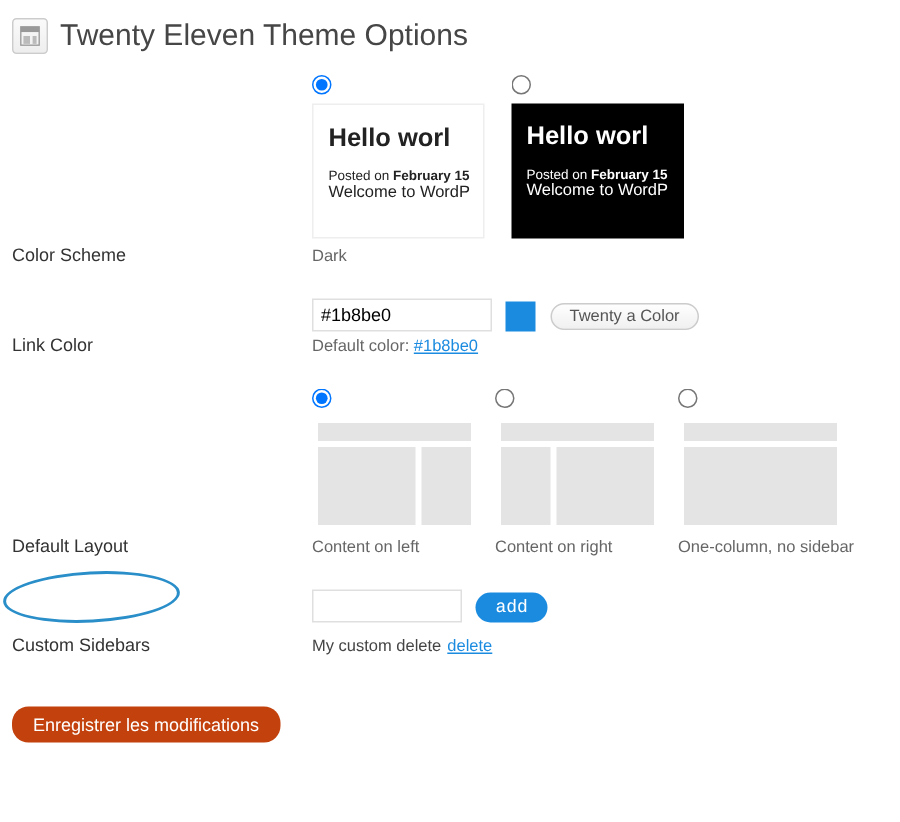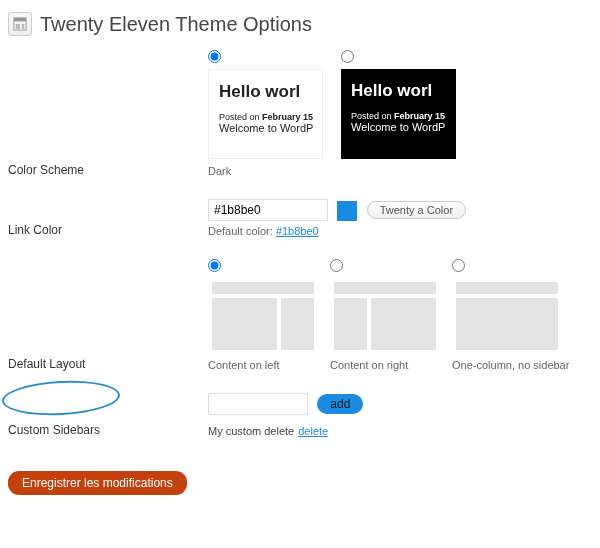--- a/index.html
+++ b/index.html
@@ -32,21 +32,21 @@
 .layout{width:110px}
 .layout input[type=radio]{margin-bottom:6px}
 .lprev{width:110px;height:75px;background:#fff;padding:4px}
 .bar{background:#e4e4e4;height:12px;margin-bottom:4px}
 .cols{display:flex;gap:4px;height:52px}
 .cbox{background:#e4e4e4}
 .layout-name{font-size:11px;color:#666;margin-top:6px;white-space:nowrap}
 .cs-wrap{position:relative;margin-top:2px}
 .circ{position:absolute;left:-6px;top:-12px;width:118px;height:34px;border:2px solid #2a8ec9;border-radius:50%;transform:rotate(-3deg);pointer-events:none}
 .cs-input{border:1px solid #dfdfdf;background:#fff;padding:3px 5px;width:100px;font-size:12px;font-family:inherit}
-.add-btn{border:none;background:#1b8be0;color:#0f172a;border-radius:11px;padding:3px 13px;font-size:12px;cursor:pointer;margin-left:6px;font-family:Liberation Sans, sans-serif}
+.add-btn{border:none;background:#1b8be0;color:#ffffff;border-radius:11px;padding:3px 13px;font-size:12px;cursor:pointer;margin-left:6px;font-family:Liberation Mono, monospace}
 .cs-list{font-size:11px;color:#444;margin-top:10px}
 .cs-list a{color:#1b8be0;text-decoration:underline;margin-left:4px}
 .save-btn{border:none;background:#c2410c;color:#fff;border-radius:11px;padding:5px 14px;font-size:12px;cursor:pointer;margin-top:12px;font-family:inherit}
 </style>
 </head>
 <body>
 
 <div class="wrap">
   <div class="hdr">
     <div class="hdr-icon">

